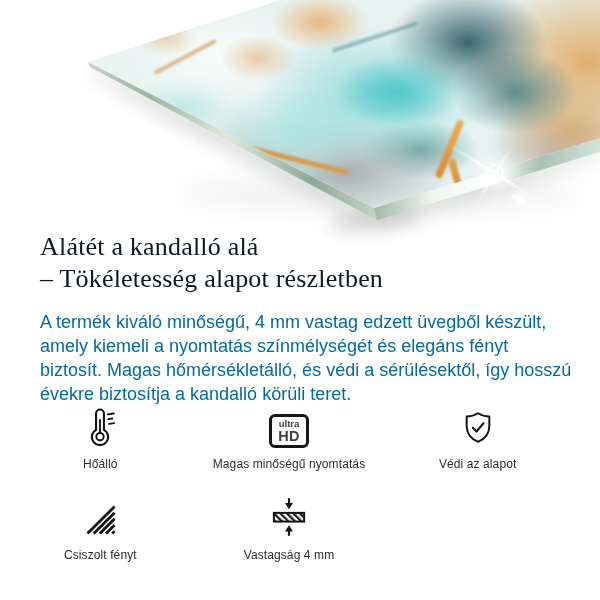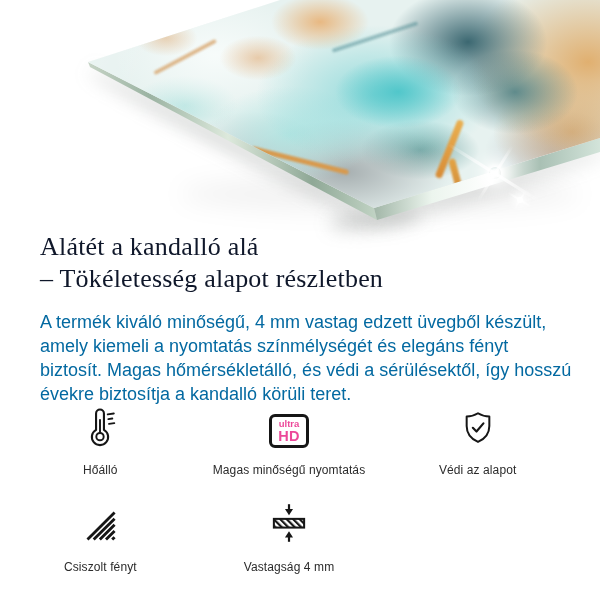--- a/index.html
+++ b/index.html
@@ -90,27 +90,27 @@
     font-size:18px; line-height:24px; color:#0369a1;
   }
 
   
   .features {
     position:absolute; left:6px; top:402px; width:566px;
     display:grid; grid-template-columns:repeat(3,1fr); row-gap:22px;
   }
   .feature { display:flex; flex-direction:column; align-items:center; }
   .icon-slot { height:46px; display:flex; align-items:flex-end; justify-content:center; }
-  .feature-label { margin-top:15px; font-size:12px; color:#2b2b2b; letter-spacing:.1px; }
+  .feature-label { margin-top:9px; font-size:12px; color:#2b2b2b; letter-spacing:.1px; }
   .icon-stroke { stroke:#161616; fill:none; }
 
   .uhd-box {
     width:40px; height:34px; border:3px solid #161616; border-radius:6px;
     display:flex; flex-direction:column; align-items:center; justify-content:center;
-    color:#ec4899; font-weight:bold;
+    color:#404040; font-weight:bold;
   }
   .uhd-top { font-size:9.5px; line-height:10px; }
   .uhd-bottom { font-size:14.5px; line-height:14px; letter-spacing:.3px; }
 </style>
 </head>
 <body>
 
 <div class="page">
 
   <div class="hero">

